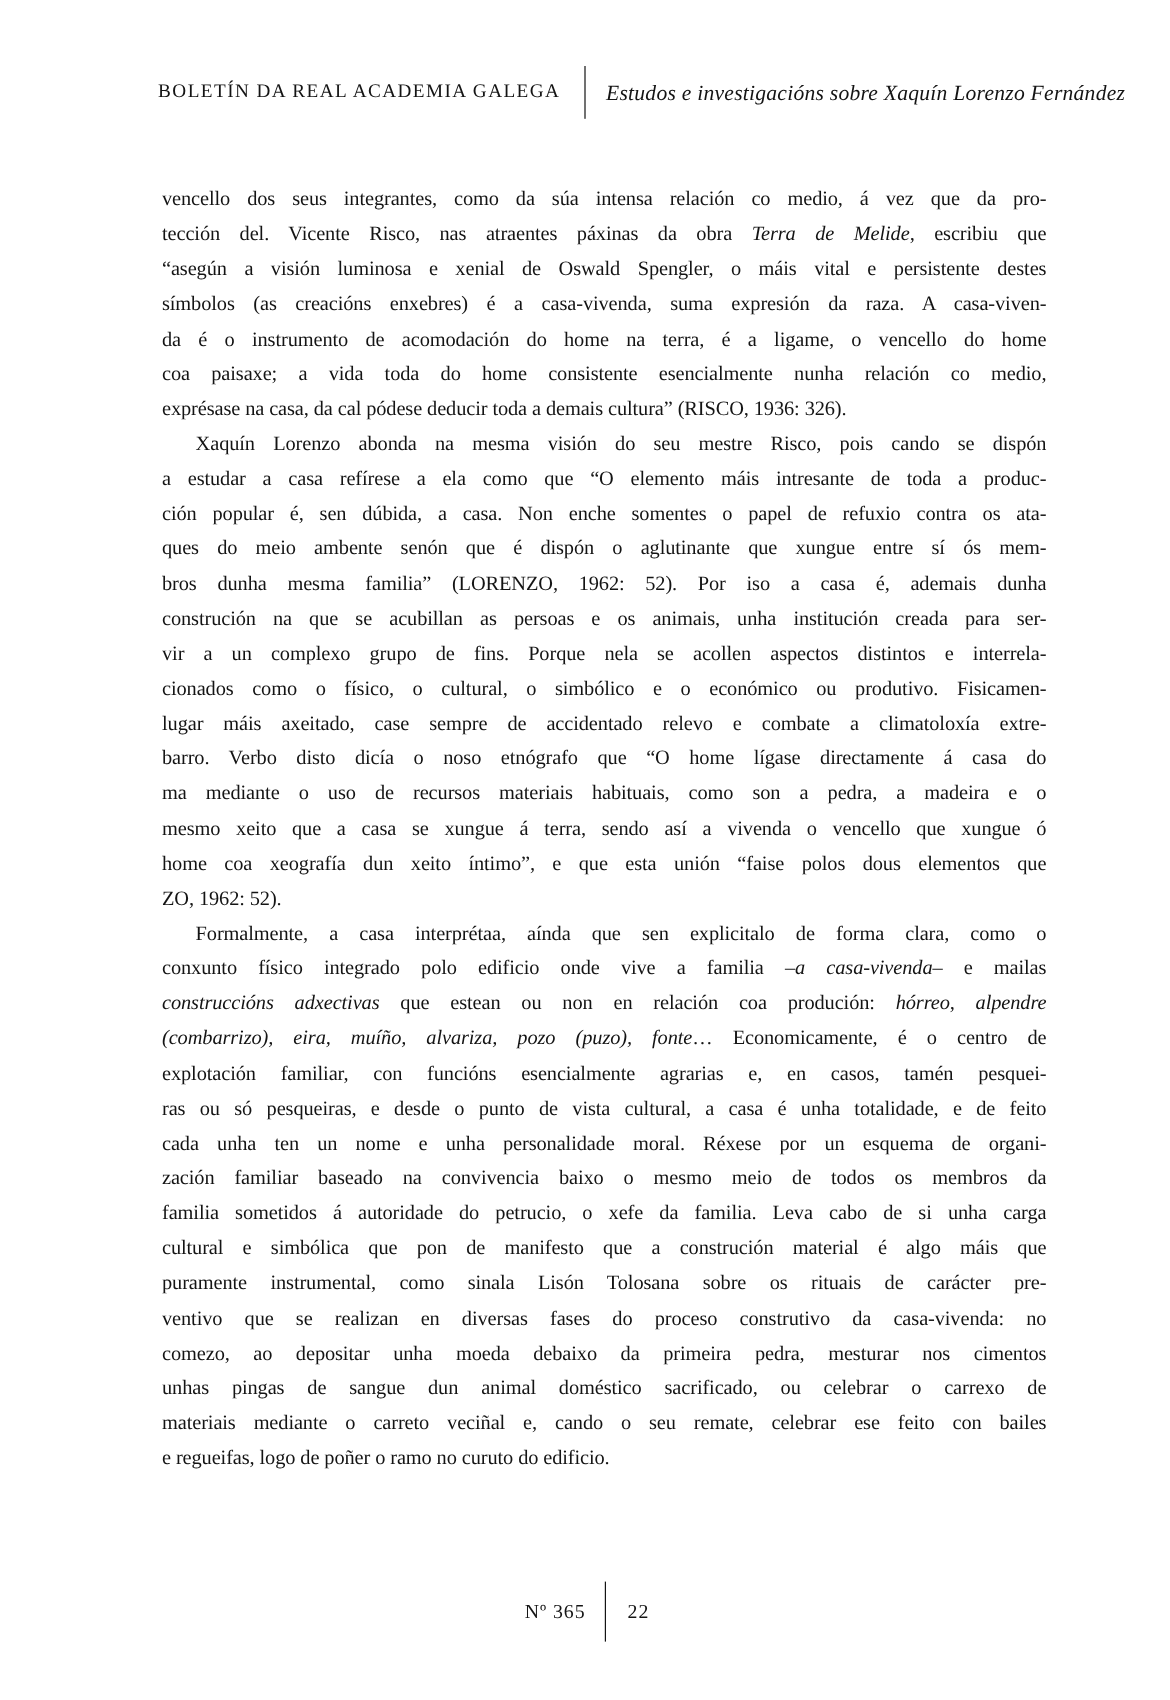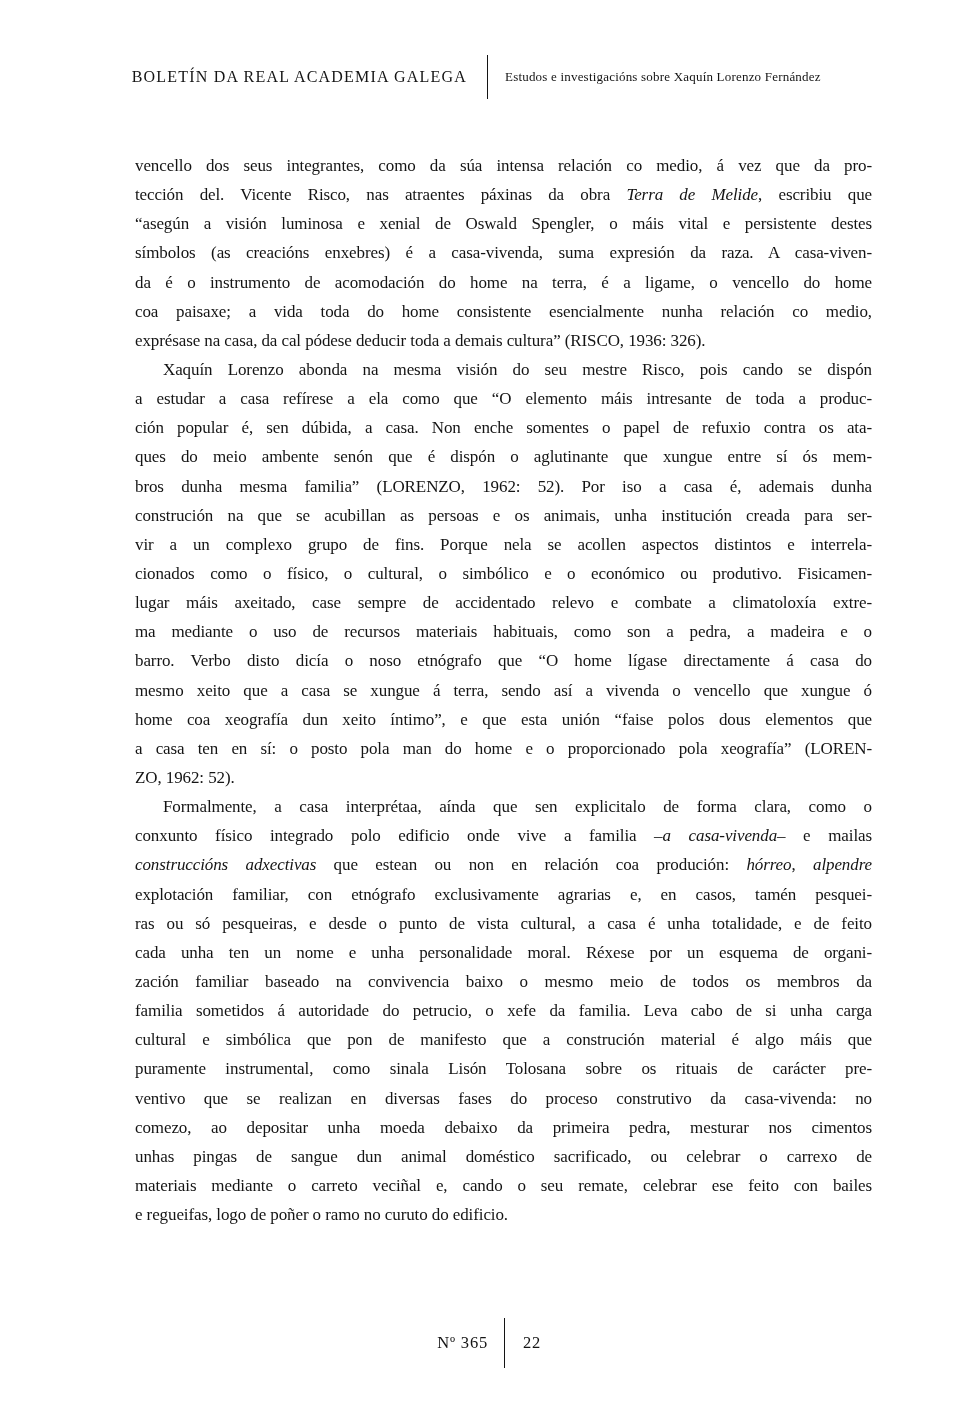--- a/index.html
+++ b/index.html
@@ -38,23 +38,24 @@
     flex: 0 0 1px;
     align-self: stretch;
     background: #141414;
   }
   .journal-title {
     font-size: 16px;
     letter-spacing: 1.2px;
     padding-right: 20px;
   }
   .article-title {
-    font-size: 13px;
+    font-size: 18px;
     letter-spacing: 0.2px;
     padding-left: 17px;
+    font-style: italic;
   }
   .issue-no {
     font-size: 16.5px;
     letter-spacing: 0.8px;
     padding-right: 16px;
     margin-left: 17px;
   }
   .page-no {
     font-size: 16.5px;
     letter-spacing: 0.8px;
@@ -107,32 +108,32 @@
       <div class="para">
         <div class="line indent"><span>Xaquín Lorenzo abonda na mesma visión do seu mestre Risco, pois cando se dispón</span></div>
         <div class="line"><span>a estudar a casa refírese a ela como que “O elemento máis intresante de toda a produc-</span></div>
         <div class="line"><span>ción popular é, sen dúbida, a casa. Non enche somentes o papel de refuxio contra os ata-</span></div>
         <div class="line"><span>ques do meio ambente senón que é dispón o aglutinante que xungue entre sí ós mem-</span></div>
         <div class="line"><span>bros dunha mesma familia” (LORENZO, 1962: 52). Por iso a casa é, ademais dunha</span></div>
         <div class="line"><span>construción na que se acubillan as persoas e os animais, unha institución creada para ser-</span></div>
         <div class="line"><span>vir a un complexo grupo de fins. Porque nela se acollen aspectos distintos e interrela-</span></div>
         <div class="line"><span>cionados como o físico, o cultural, o simbólico e o económico ou produtivo. Fisicamen-</span></div>
         <div class="line"><span>lugar máis axeitado, case sempre de accidentado relevo e combate a climatoloxía extre-</span></div>
+        <div class="line"><span>barro. Verbo disto dicía o noso etnógrafo que “O home lígase directamente á casa do</span></div>
         <div class="line"><span>ma mediante o uso de recursos materiais habituais, como son a pedra, a madeira e o</span></div>
-        <div class="line"><span>barro. Verbo disto dicía o noso etnógrafo que “O home lígase directamente á casa do</span></div>
         <div class="line"><span>mesmo xeito que a casa se xungue á terra, sendo así a vivenda o vencello que xungue ó</span></div>
         <div class="line"><span>home coa xeografía dun xeito íntimo”, e que esta unión “faise polos dous elementos que</span></div>
-        <div class="line"><span>a casa ten en sí: o posto pola man do home e o proporcionado pola xeografía” (LOREN-</span></div>
         <div class="line last"><span>ZO, 1962: 52).</span></div>
       </div>
       <div class="para">
         <div class="line indent"><span>Formalmente, a casa interprétaa, aínda que sen explicitalo de forma clara, como o</span></div>
         <div class="line"><span>conxunto físico integrado polo edificio onde vive a familia –</span><span class="em">a casa-vivenda</span><span>– e mailas</span></div>
         <div class="line"><span class="em">construccións adxectivas</span><span> que estean ou non en relación coa produción: </span><span class="em">hórreo</span><span>, </span><span class="em">alpendre</span></div>
-        <div class="line"><span>explotación familiar, con etnógrafo exclusivamente agrarias e, en casos, tamén pesquei-</span></div>
+        <div class="line"><span class="em">(combarrizo), eira, muíño, alvariza, pozo (puzo), fonte</span><span>… Economicamente, é o centro de</span></div>
+        <div class="line"><span>explotación familiar, con funcións esencialmente agrarias e, en casos, tamén pesquei-</span></div>
         <div class="line"><span>ras ou só pesqueiras, e desde o punto de vista cultural, a casa é unha totalidade, e de feito</span></div>
         <div class="line"><span>cada unha ten un nome e unha personalidade moral. Réxese por un esquema de organi-</span></div>
         <div class="line"><span>zación familiar baseado na convivencia baixo o mesmo meio de todos os membros da</span></div>
         <div class="line"><span>familia sometidos á autoridade do petrucio, o xefe da familia. Leva cabo de si unha carga</span></div>
         <div class="line"><span>cultural e simbólica que pon de manifesto que a construción material é algo máis que</span></div>
         <div class="line"><span>puramente instrumental, como sinala Lisón Tolosana sobre os rituais de carácter pre-</span></div>
         <div class="line"><span>ventivo que se realizan en diversas fases do proceso construtivo da casa-vivenda: no</span></div>
         <div class="line"><span>comezo, ao depositar unha moeda debaixo da primeira pedra, mesturar nos cimentos</span></div>
         <div class="line"><span>unhas pingas de sangue dun animal doméstico sacrificado, ou celebrar o carrexo de</span></div>
         <div class="line"><span>materiais mediante o carreto veciñal e, cando o seu remate, celebrar ese feito con bailes</span></div>

